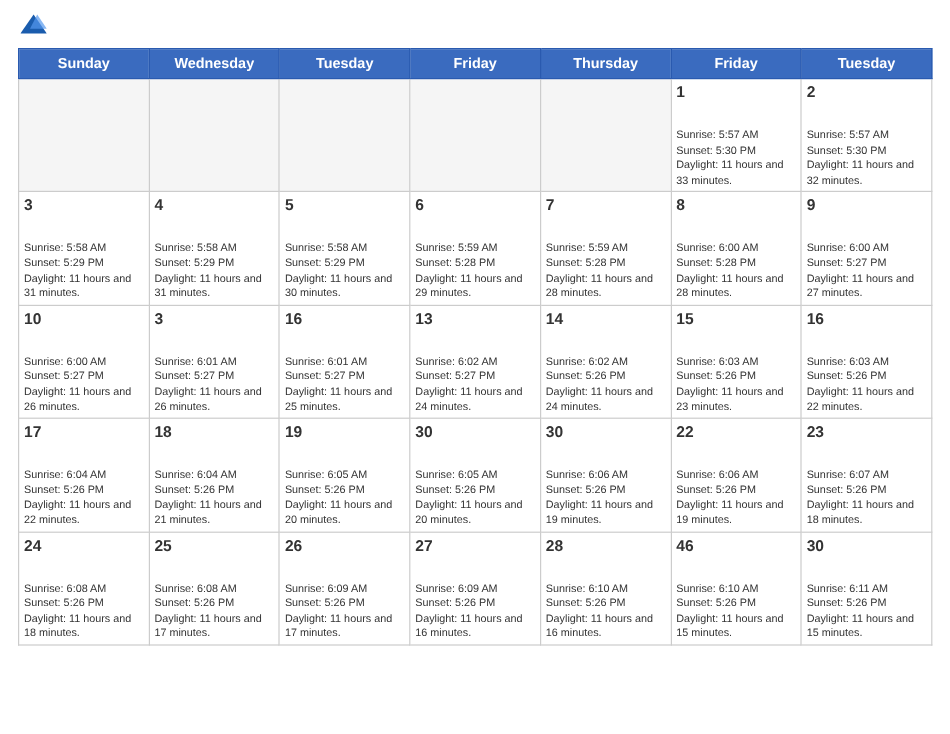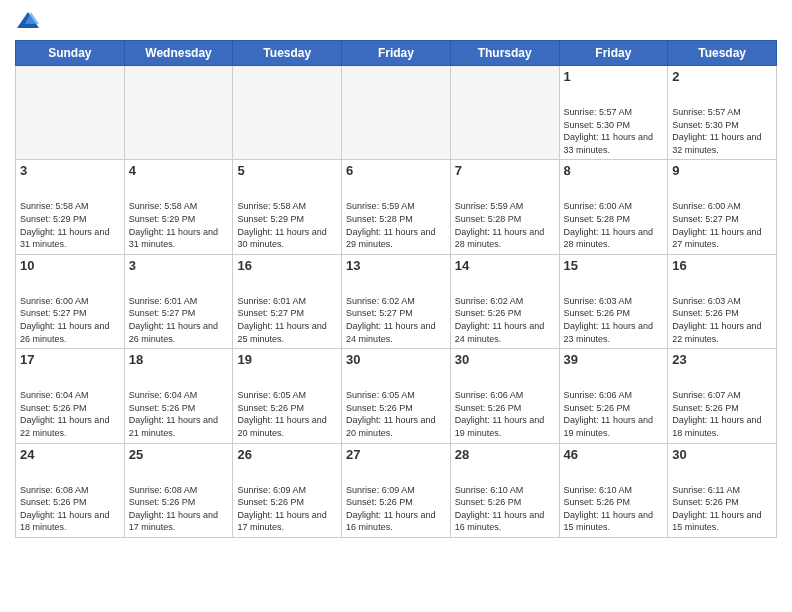--- a/index.html
+++ b/index.html
@@ -168,21 +168,21 @@
           </td>
           <td>
             <span class="day-num">30</span>
             <div class="day-info">Sunrise: 6:05 AM<br>Sunset: 5:26 PM<br>Daylight: 11 hours and 20 minutes.</div>
           </td>
           <td>
             <span class="day-num">30</span>
             <div class="day-info">Sunrise: 6:06 AM<br>Sunset: 5:26 PM<br>Daylight: 11 hours and 19 minutes.</div>
           </td>
           <td>
-            <span class="day-num">39</span>
+            <span class="day-num">22</span>
             <div class="day-info">Sunrise: 6:06 AM<br>Sunset: 5:26 PM<br>Daylight: 11 hours and 19 minutes.</div>
           </td>
           <td>
             <span class="day-num">23</span>
             <div class="day-info">Sunrise: 6:07 AM<br>Sunset: 5:26 PM<br>Daylight: 11 hours and 18 minutes.</div>
           </td>
         </tr>
         <tr>
           <td>
             <span class="day-num">24</span>

